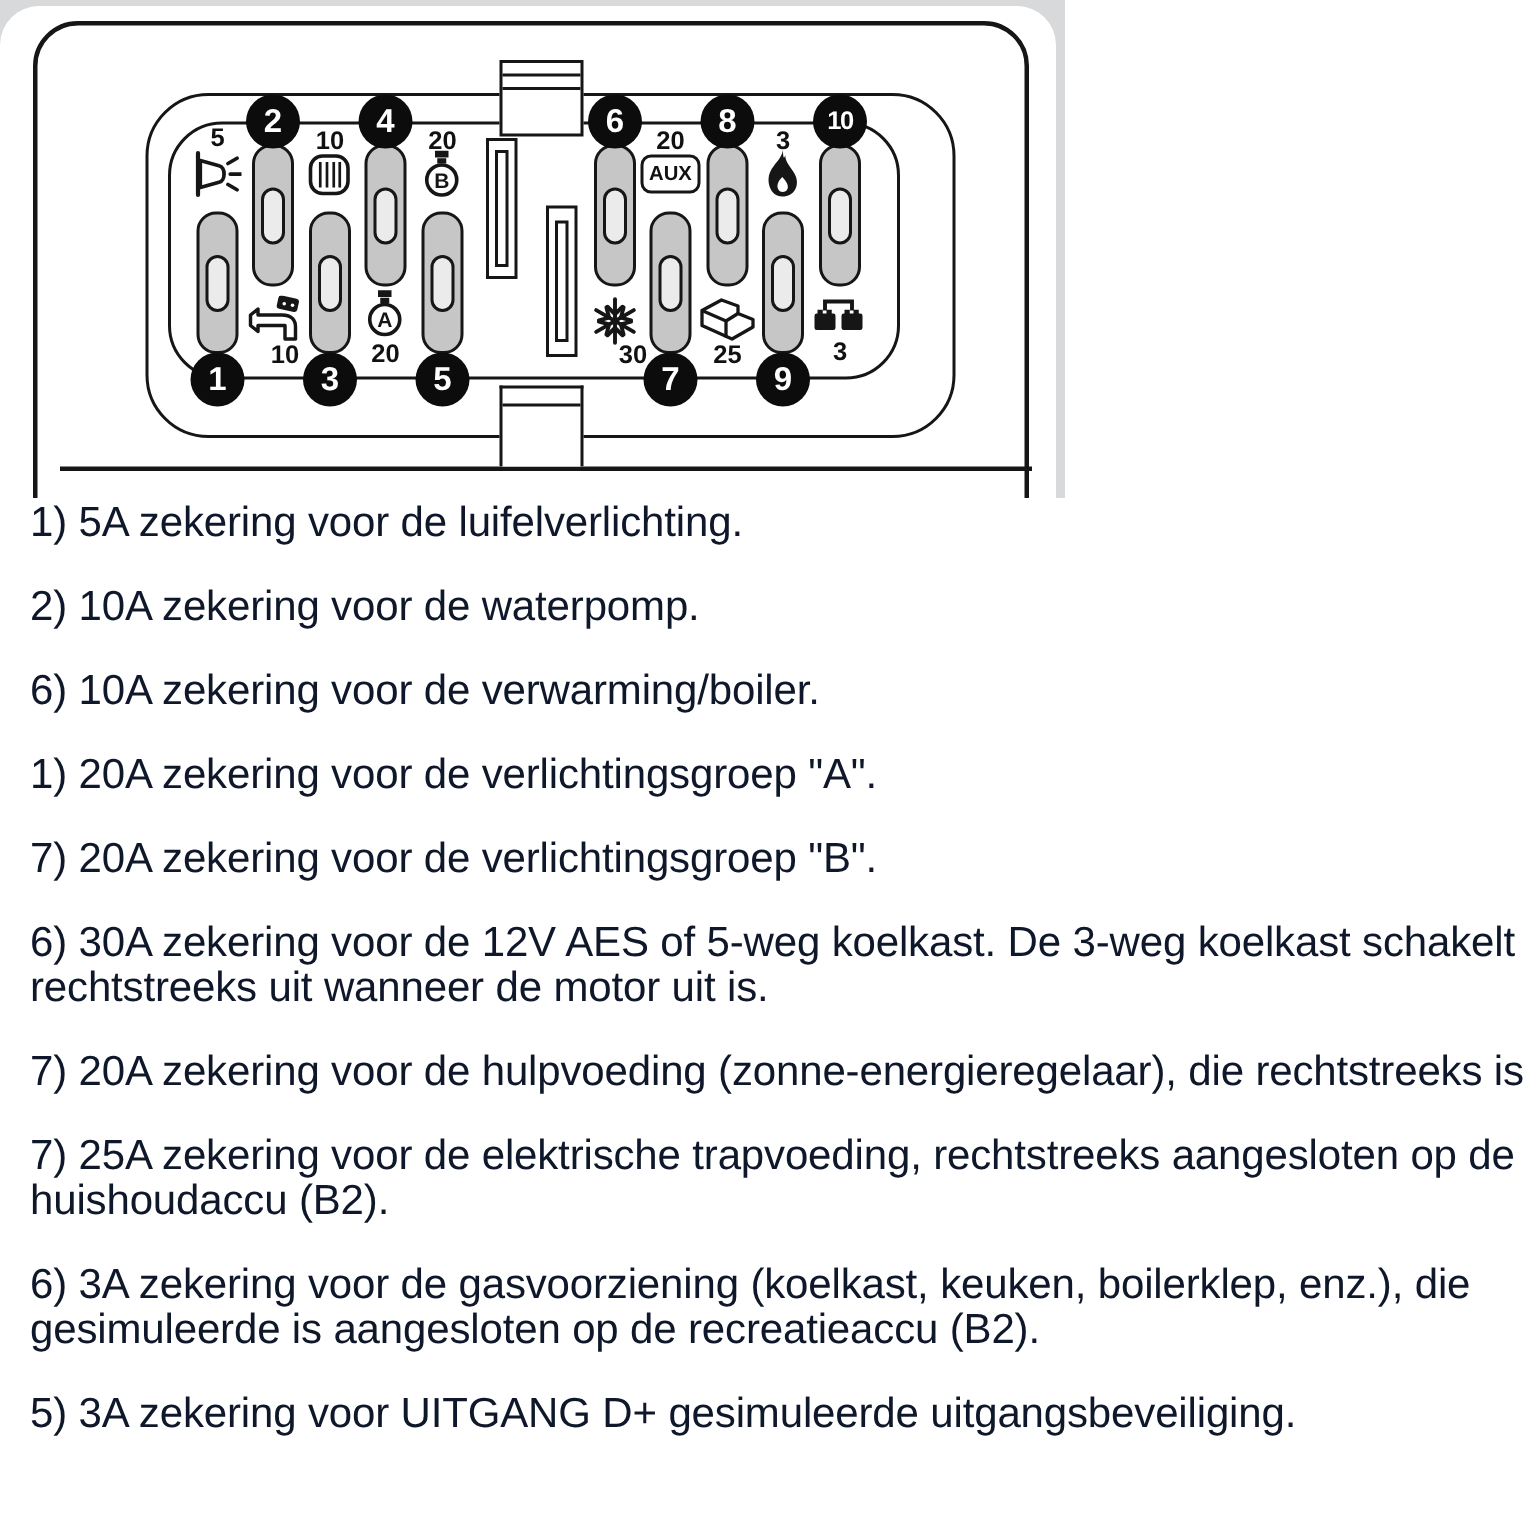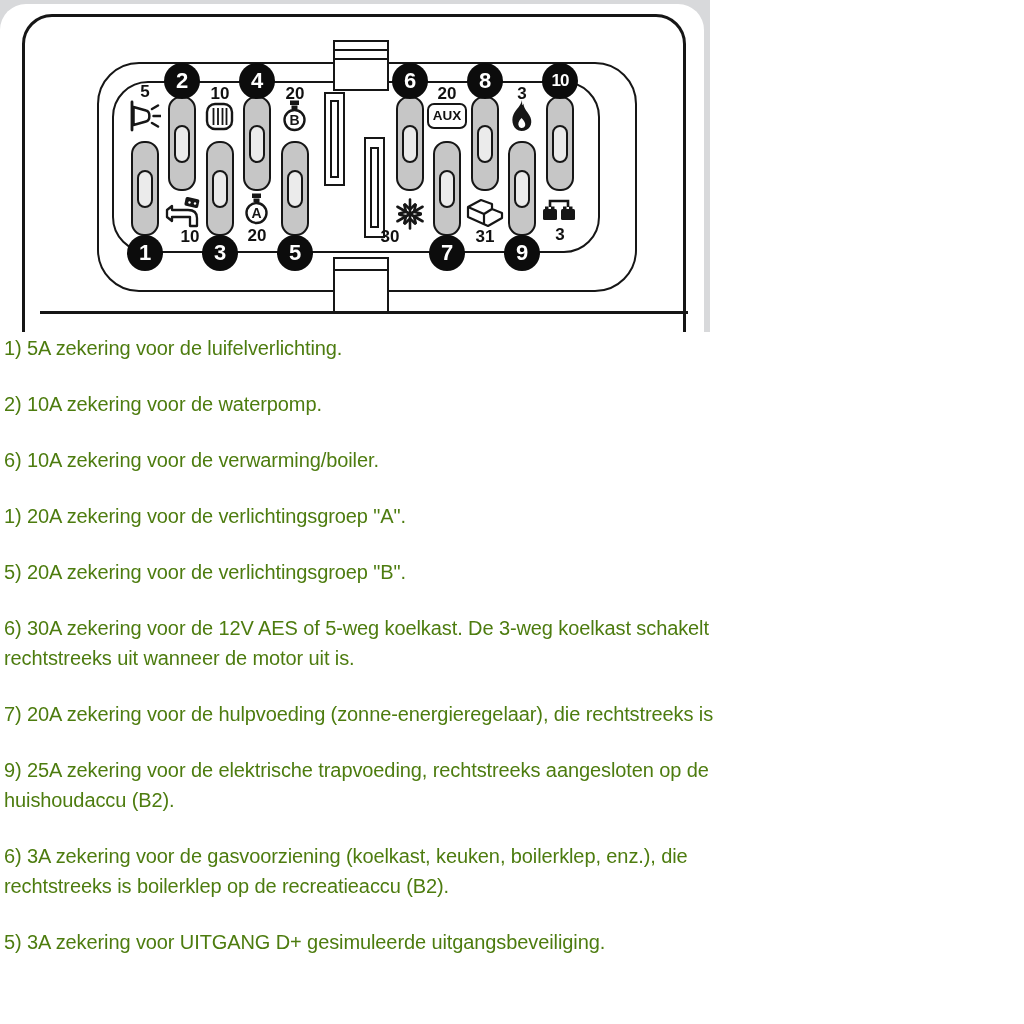--- a/index.html
+++ b/index.html
@@ -32,42 +32,42 @@
   .circ{position:absolute;width:36px;height:36px;border-radius:50%;background:#0c0c0c;color:#fff;
         font-weight:bold;font-size:22px;display:flex;align-items:center;justify-content:center;z-index:4;}
   .circ.two{font-size:17px;letter-spacing:-1px;}
   .c-top{top:63px;} .c-bot{top:235px;}
   .f1c{left:127px;} .f2c{left:164px;} .f3c{left:202px;} .f4c{left:239px;} .f5c{left:277px;}
   .f6c{left:392px;} .f7c{left:429px;} .f8c{left:467px;} .f9c{left:504px;} .f10c{left:542px;}
 
   
   .amp{position:absolute;width:44px;text-align:center;font-weight:bold;font-size:17px;z-index:3;}
   .f1a{left:123px;top:82px;} .f2a{left:168px;top:227px;} .f3a{left:198px;top:84px;}
-  .f4a{left:235px;top:226px;} .f5a{left:273px;top:84px;} .f6a{left:368px;top:227px;}
+  .f4a{left:235px;top:226px;} .f5a{left:273px;top:84px;} .f6a{left:400px;top:227px;}
   .f7a{left:425px;top:84px;} .f8a{left:463px;top:227px;} .f9a{left:500px;top:84px;}
   .f10a{left:538px;top:225px;}
 
   
   .ico{position:absolute;z-index:3;line-height:0;}
   .f1i{left:125px;top:99px;} .f2i{left:164px;top:197px;} .f3i{left:205px;top:100px;}
   .f4i{left:245px;top:193px;} .f5i{left:283px;top:100px;} .f6i{left:395px;top:198px;}
   .f7i{left:427px;top:103px;} .f8i{left:464px;top:193px;} .f9i{left:507px;top:99px;}
   .f10i{left:541px;top:197px;}
   .aux-box{width:40px;height:26px;border:2.5px solid #161616;border-radius:7px;background:#fff;
            font-weight:bold;font-size:13.5px;display:flex;align-items:center;justify-content:center;line-height:1;}
 
   
   .slot{position:absolute;background:#fff;border:2.3px solid #161616;display:flex;align-items:center;justify-content:center;z-index:2;}
   .slot-in{border:2px solid #161616;background:#fff;}
   .slot1{left:324px;top:92px;width:21px;height:94px;} .slot1 .slot-in{width:9px;height:78px;}
   .slot2{left:364px;top:137px;width:21px;height:101px;} .slot2 .slot-in{width:9px;height:81px;}
 
   
   .legend{position:absolute;left:0;top:333px;width:1018px;padding-left:4px;}
-  .legend p{margin:0 0 26px 0;font-size:20px;line-height:30px;letter-spacing:-0.1px;color:#4d7c0f;}
+  .legend p{margin:0 0 26px 16px;font-size:28px;line-height:30px;letter-spacing:-0.1px;color:#0f172a;}
   .legend span{display:block;}
 </style>
 </head>
 <body>
 
 <div class="scan">
   <div class="card"></div>
   <div class="frame"></div>
   <div class="panel-outer"></div>
   <div class="panel-inner"></div>
@@ -129,21 +129,21 @@
   <div class="circ c-bot f9c">9</div>
   <div class="circ c-top two f10c">10</div>
 
   <div class="amp f1a">5</div>
   <div class="amp f2a">10</div>
   <div class="amp f3a">10</div>
   <div class="amp f4a">20</div>
   <div class="amp f5a">20</div>
   <div class="amp f6a">30</div>
   <div class="amp f7a">20</div>
-  <div class="amp f8a">31</div>
+  <div class="amp f8a">25</div>
   <div class="amp f9a">3</div>
   <div class="amp f10a">3</div>
 
   <div class="ico f1i">
     <svg width="36" height="34" viewBox="0 0 36 34" stroke="#161616" fill="none" stroke-linecap="round">
       <line x1="7" y1="3" x2="7" y2="31" stroke-width="2.8"></line>
       <path d="M8.5 8 L21 11.5 C25.5 12.5 25.5 21.5 21 22.5 L8.5 26 Z" fill="#fff" stroke-width="2.5" stroke-linejoin="round"></path>
       <path d="M27 10 L33 6.5 M28.5 17 L36 17 M27 24 L33 27.5" stroke-width="2.5"></path>
     </svg>
   </div>
@@ -226,33 +226,33 @@
   <p>
       <span>2) 10A zekering voor de waterpomp.</span>
     </p>
   <p>
       <span>6) 10A zekering voor de verwarming/boiler.</span>
     </p>
   <p>
       <span>1) 20A zekering voor de verlichtingsgroep "A".</span>
     </p>
   <p>
-      <span>5) 20A zekering voor de verlichtingsgroep "B".</span>
+      <span>7) 20A zekering voor de verlichtingsgroep "B".</span>
     </p>
   <p>
       <span>6) 30A zekering voor de 12V AES of 5-weg koelkast. De 3-weg koelkast schakelt</span>
       <span>rechtstreeks uit wanneer de motor uit is.</span>
     </p>
   <p>
       <span>7) 20A zekering voor de hulpvoeding (zonne-energieregelaar), die rechtstreeks is</span>
     </p>
   <p>
-      <span>9) 25A zekering voor de elektrische trapvoeding, rechtstreeks aangesloten op de</span>
+      <span>7) 25A zekering voor de elektrische trapvoeding, rechtstreeks aangesloten op de</span>
       <span>huishoudaccu (B2).</span>
     </p>
   <p>
       <span>6) 3A zekering voor de gasvoorziening (koelkast, keuken, boilerklep, enz.), die</span>
-      <span>rechtstreeks is boilerklep op de recreatieaccu (B2).</span>
+      <span>gesimuleerde is aangesloten op de recreatieaccu (B2).</span>
     </p>
   <p>
       <span>5) 3A zekering voor UITGANG D+ gesimuleerde uitgangsbeveiliging.</span>
     </p>
 </div>
 
 </body></html>

